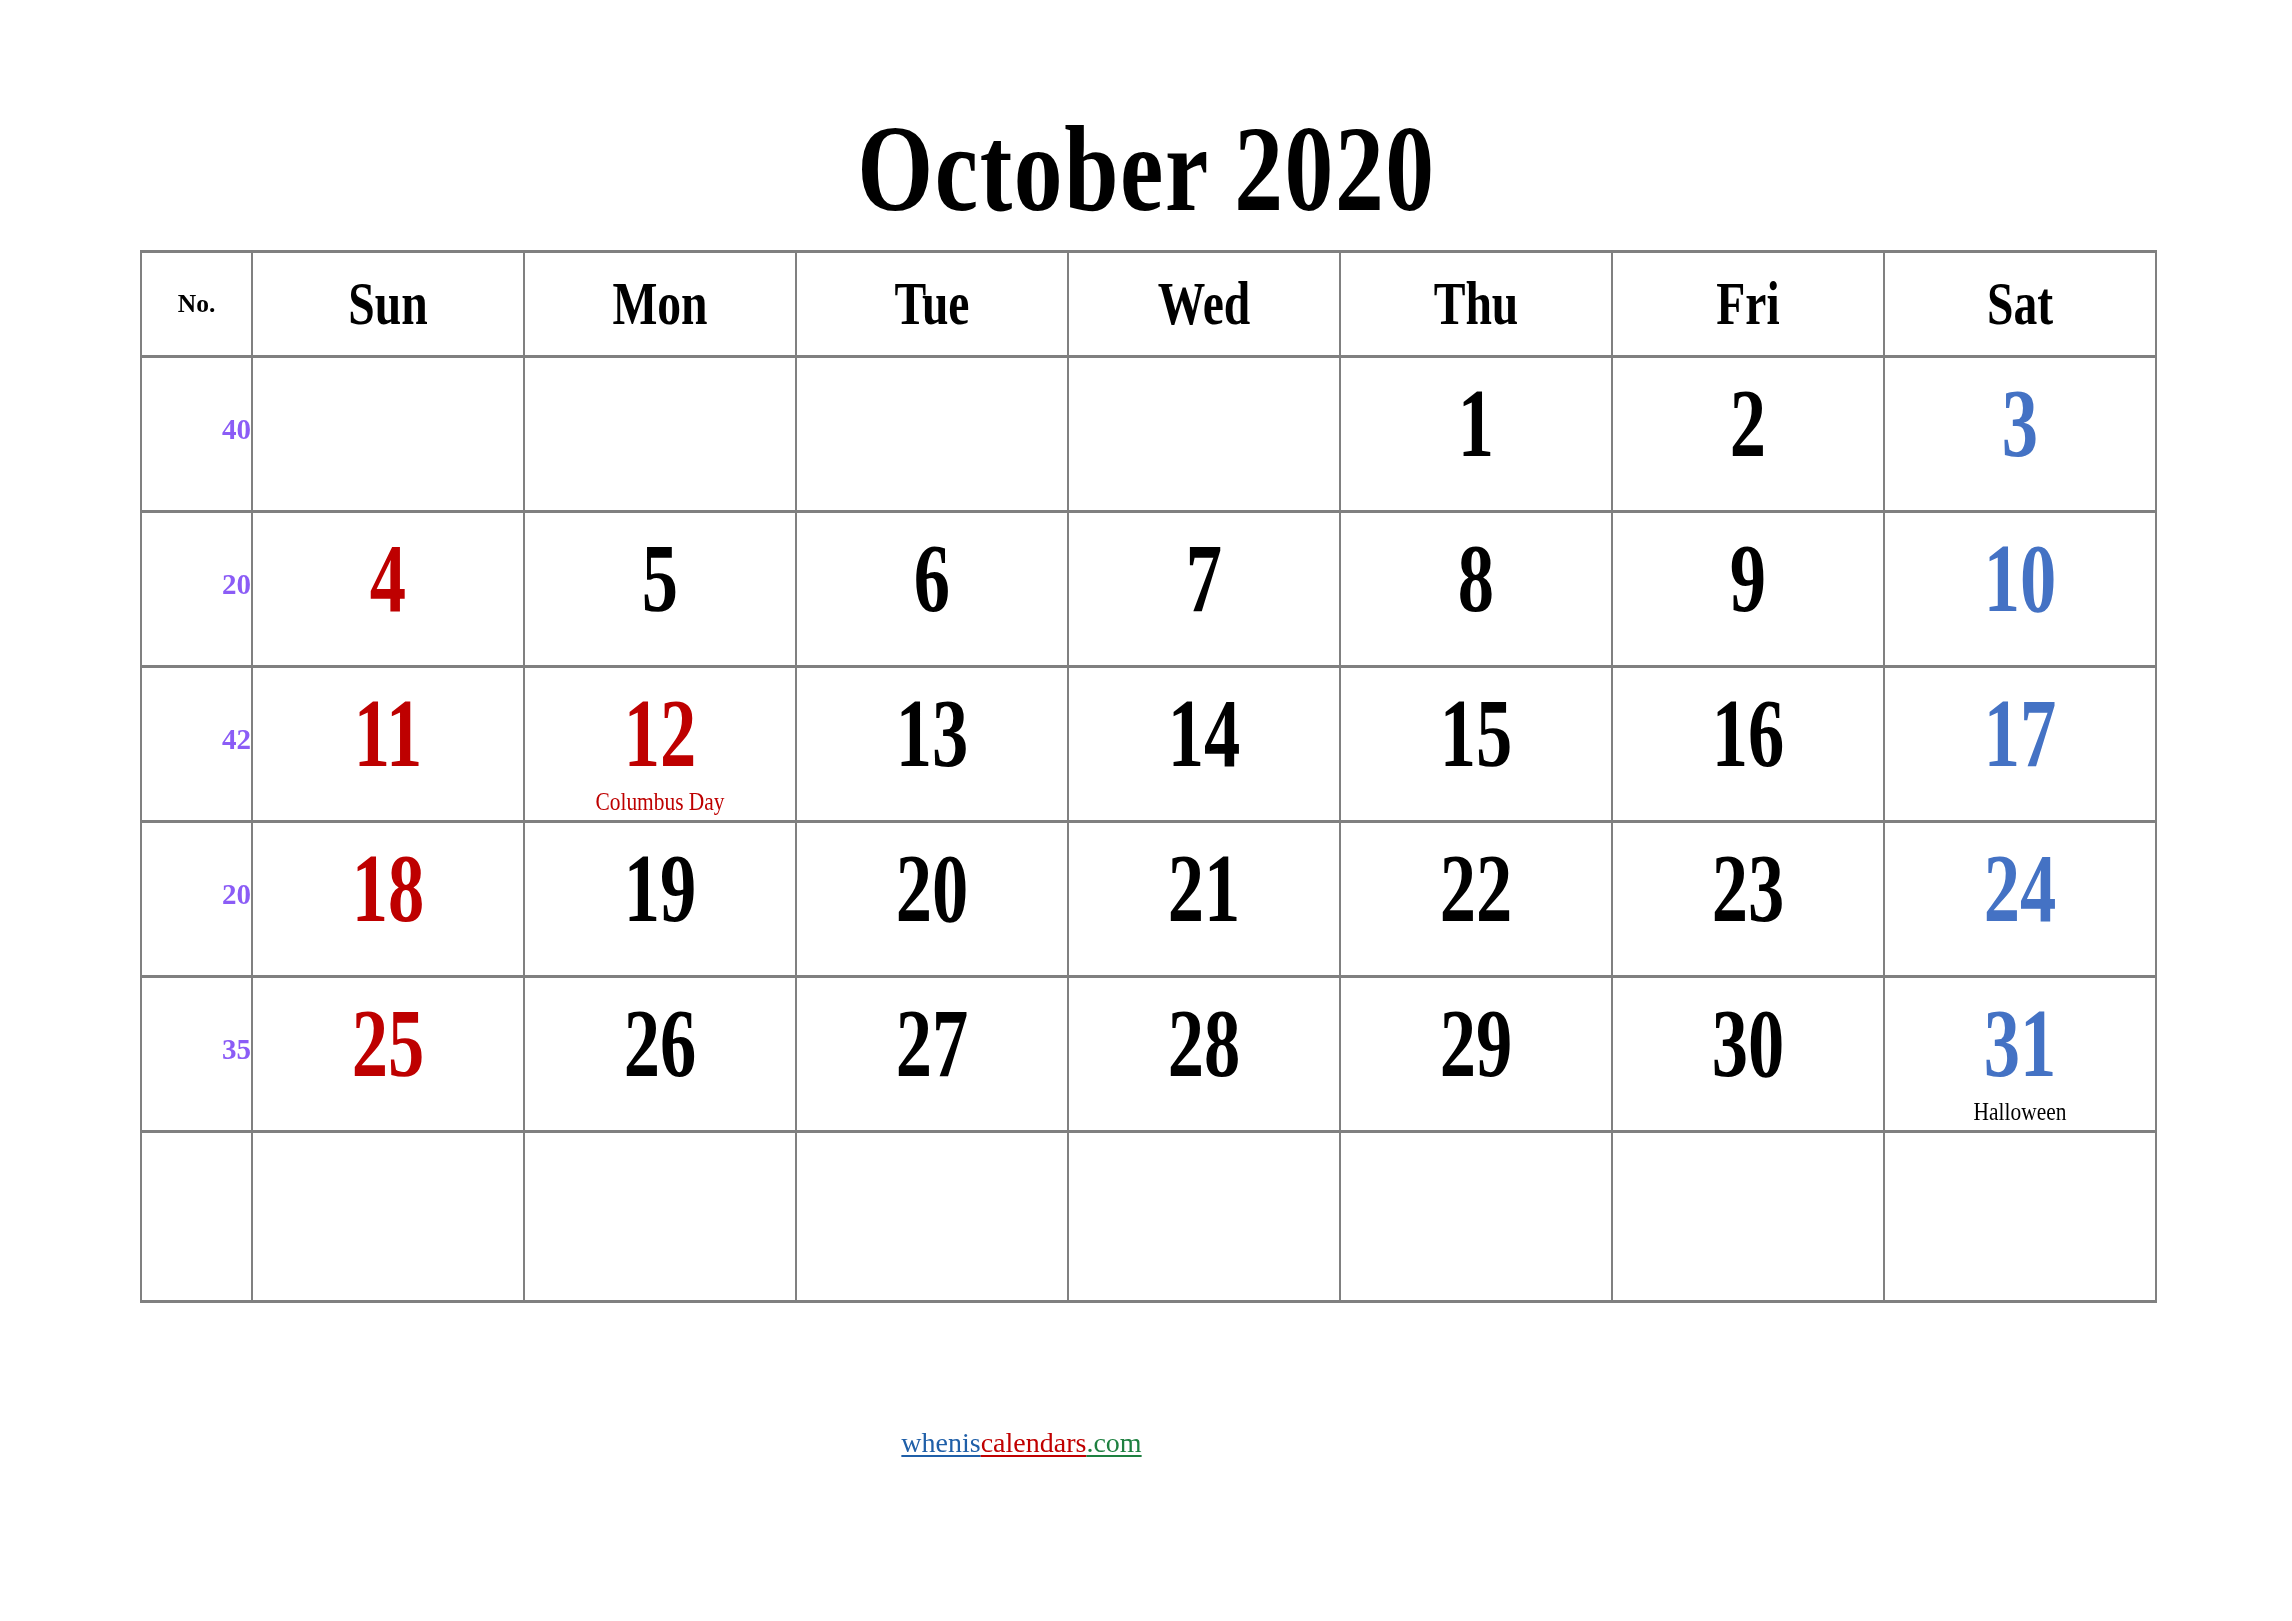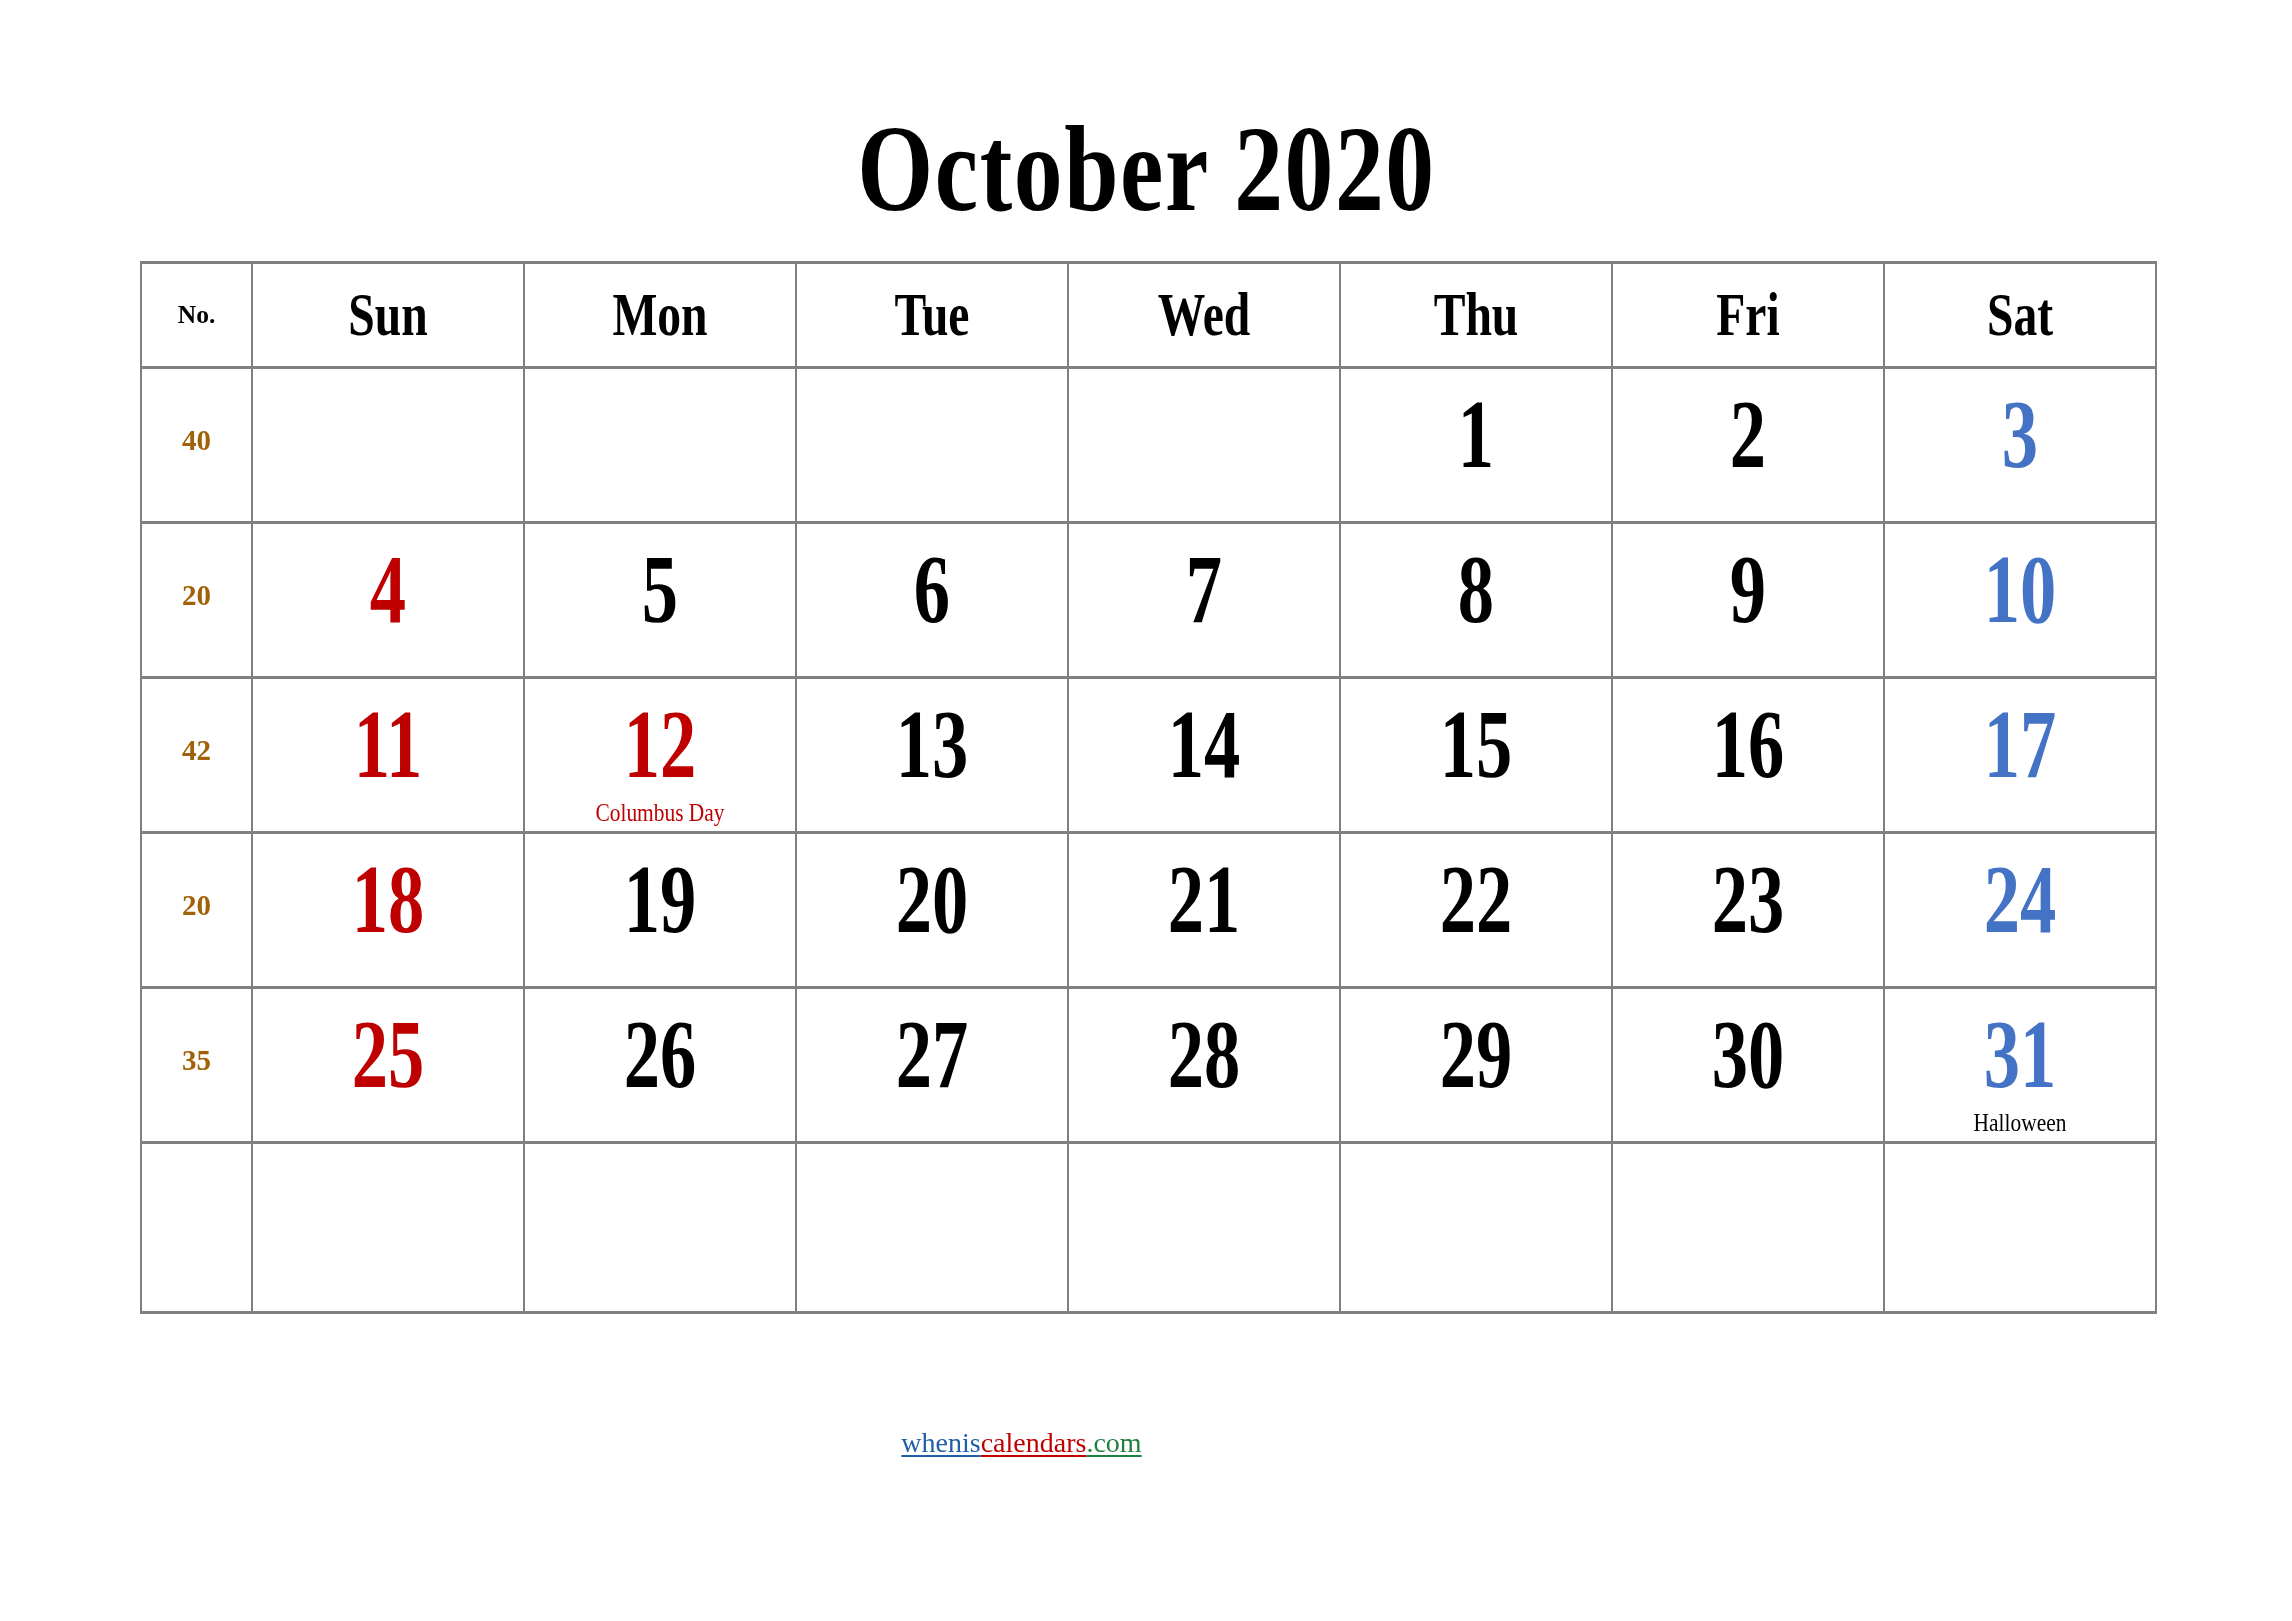--- a/index.html
+++ b/index.html
@@ -38,21 +38,21 @@
     color: #000000;
     transform: scaleX(0.80);
     transform-origin: 50% 50%;
     white-space: nowrap;
   }
 
   
   .cal-wrap {
     position: absolute;
     left: 140px;
-    top: 261px;
+    top: 250px;
     width: 2016px;
   }
 
   table.calendar {
     border-collapse: collapse;
     width: 2016px;
     table-layout: fixed;
   }
 
   table.calendar col.wk  { width: 111px; }
@@ -96,23 +96,24 @@
   }
 
   
   tr.week-row td { height: 152px; }
 
   .wk-num {
     display: block;
     font-family: "Liberation Serif", "DejaVu Serif", serif;
     font-weight: bold;
     font-size: 29px;
-    color: #a16207;
+    color: #8b5cf6;
     padding-top: 57px;
     line-height: 1;
+    text-align: right;
   }
 
   .cell-inner {
     position: relative;
     height: 152px;
     display: block;
   }
 
   .daynum {
     display: block;

